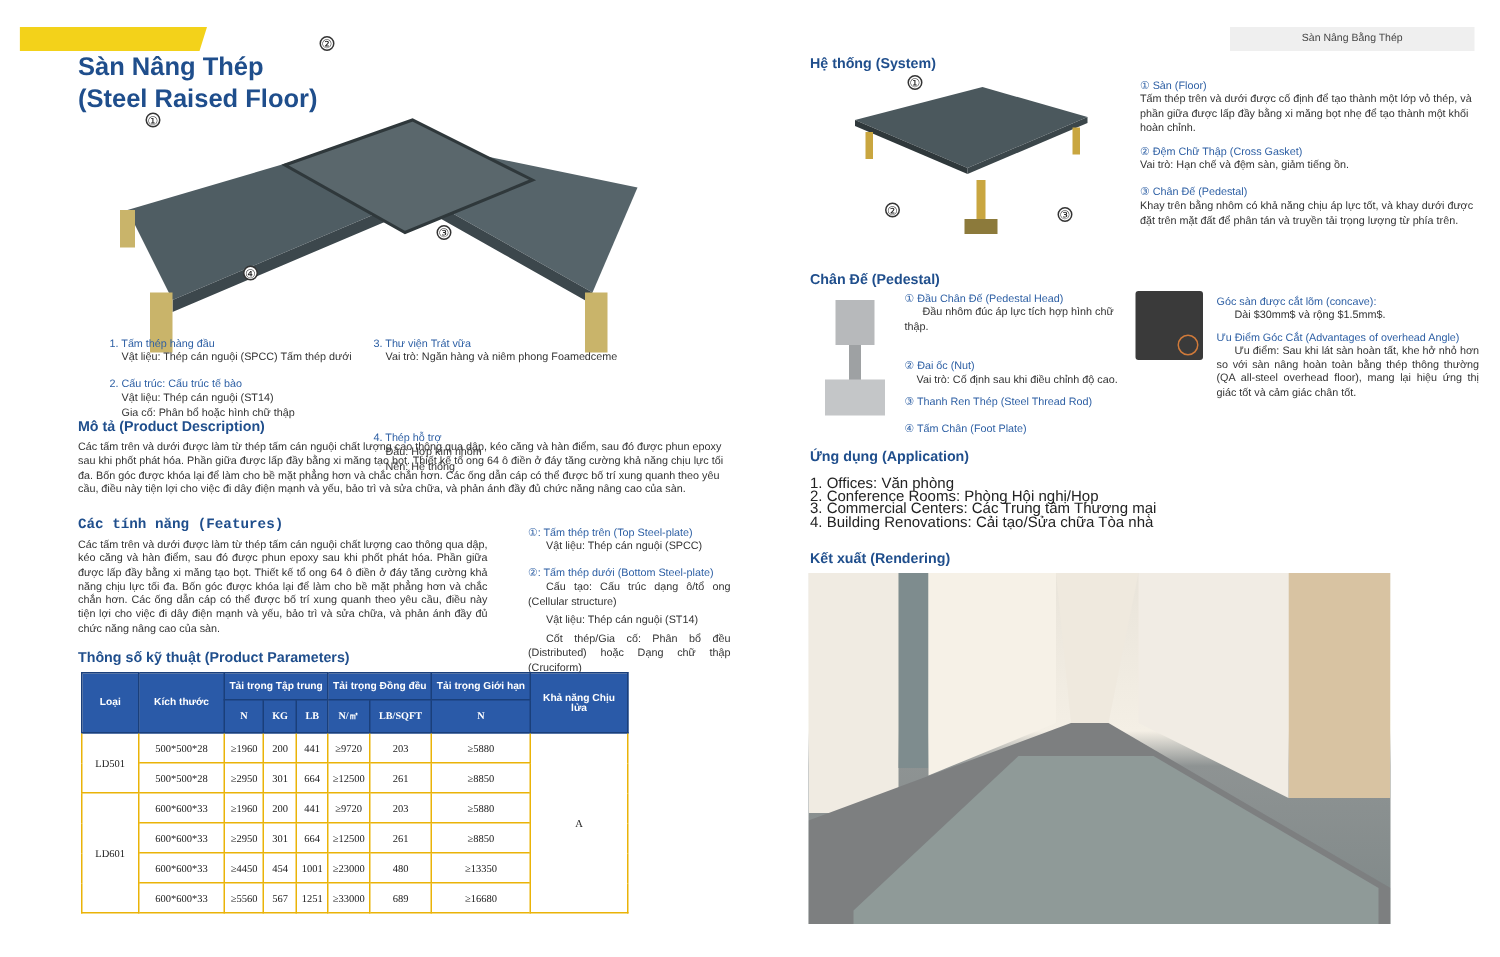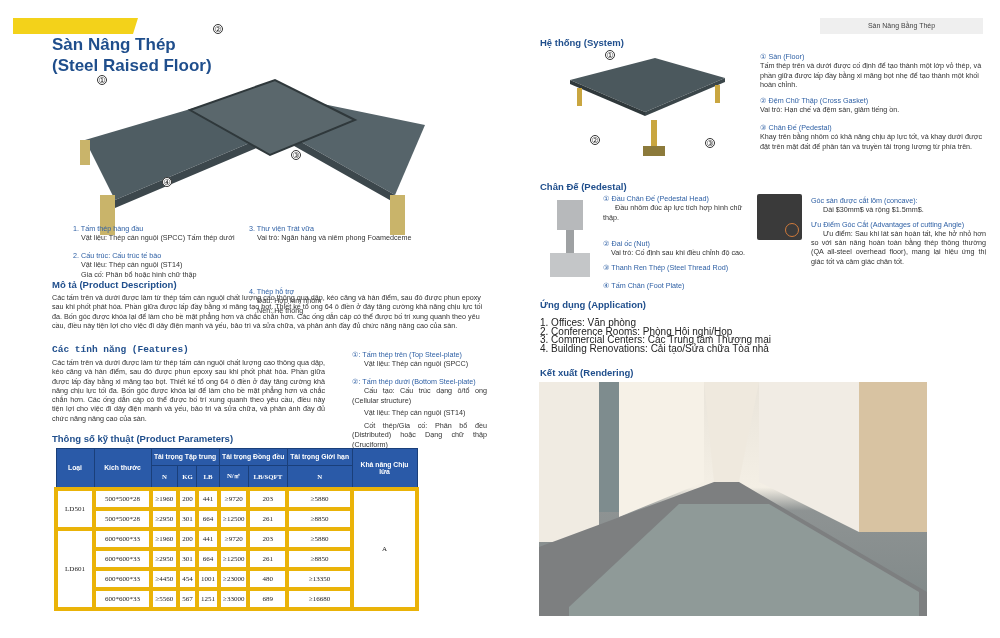--- a/index.html
+++ b/index.html
@@ -7,21 +7,21 @@
   .yellow-bar { position: absolute; left: 13px; top: 18px; width: 125px; height: 16px; background: #f3d21a; clip-path: polygon(0 0, 100% 0, 96% 100%, 0 100%); }
   .title { position: absolute; left: 52px; top: 34px; color: #1f4e8c; font-weight: bold; font-size: 17px; line-height: 21px; }
   .h2 { position: absolute; color: #1f4e8c; font-weight: bold; font-size: 9.5px; }
   .para { position: absolute; font-size: 7.2px; line-height: 9.3px; color: #333; }
   .blue-label { color: #2d5fa4; }
   .small { font-size: 7.2px; line-height: 9.3px; position: absolute; color: #333; }
   .floor-img { position: absolute; left: 65px; top: 55px; width: 380px; height: 200px; }
   .callout { position: absolute; font-size: 8px; border: 1px solid #333; border-radius: 50%; width: 10px; height: 10px; line-height: 9px; text-align: center; background: #fff; color:#222; }
   table.params { position: absolute; left: 54px; top: 448px; border-collapse: collapse; font-size: 6.8px; width: 365px; }
   table.params th { background: #2a5aa8; color: #fff; font-weight: bold; border: 1px solid #1a3f7a; padding: 2px; text-align: center; }
-  table.params td { border: 4px solid #eab308; text-align: center; height: 20px; font-family: "Liberation Serif", serif; font-size: 7px; }
+  table.params td { border: 1px solid #eab308; text-align: center; height: 20px; font-family: "Liberation Serif", serif; font-size: 7px; }
   table.params th.unit { font-family: "Liberation Serif", serif; }
   .top-tab { position: absolute; left: 820px; top: 18px; width: 163px; height: 16px; background: #efefef; font-size: 7px; line-height: 16px; text-align: center; color: #444; }
   .sys-img { position: absolute; left: 555px; top: 50px; width: 175px; height: 110px; }
   .ped-img { position: absolute; left: 545px; top: 195px; width: 50px; height: 85px; }
   .corner-img { position: absolute; left: 757px; top: 194px; width: 45px; height: 46px; background: #3a3a3a; border-radius: 2px; }
   .render { position: absolute; left: 539px; top: 382px; width: 388px; height: 234px; background: linear-gradient(180deg, #e9e4da 0%, #f4efe5 45%, #8e9393 55%, #7f8888 100%); overflow: hidden; }
   ol.apps { position: absolute; left: 540px; top: 319px; font-size: 10px; line-height: 8.5px; list-style: none; }
 </style>
 </head>
 <body>
@@ -207,21 +207,21 @@
   <div class="blue-label" style="margin-top:6px">③ Thanh Ren Thép (Steel Thread Rod)</div>
   <div class="blue-label" style="margin-top:8px">④ Tấm Chân (Foot Plate)</div>
 </div>
 
 <div class="corner-img">
   <div style="position:absolute;right:3px;bottom:3px;width:14px;height:14px;border:1.5px solid #d07a3a;border-radius:50%;"></div>
 </div>
 <div class="small" style="left:811px;top:196px;width:175px;text-align:justify;">
   <div class="blue-label">Góc sàn được cắt lõm (concave):</div>
   <div style="padding-left:12px">Dài $30mm$ và rộng $1.5mm$.</div>
-  <div class="blue-label" style="margin-top:5px">Ưu Điểm Góc Cắt (Advantages of cutting Angle)</div>
+  <div class="blue-label" style="margin-top:5px">Ưu Điểm Góc Cắt (Advantages of overhead Angle)</div>
   <div style="text-indent:12px">Ưu điểm: Sau khi lát sàn hoàn tất, khe hở nhỏ hơn so với sàn nâng hoàn toàn bằng thép thông thường (QA all-steel overhead floor), mang lại hiệu ứng thị giác tốt và cảm giác chân tốt.</div>
 </div>
 
 <div class="h2" style="left:540px;top:299px;">Ứng dụng (Application)</div>
 <ol class="apps">
   <li>1.   Offices: Văn phòng</li>
   <li>2.   Conference Rooms: Phòng Hội nghị/Họp</li>
   <li>3.   Commercial Centers: Các Trung tâm Thương mại</li>
   <li>4.   Building Renovations: Cải tạo/Sửa chữa Tòa nhà</li>
 </ol>

